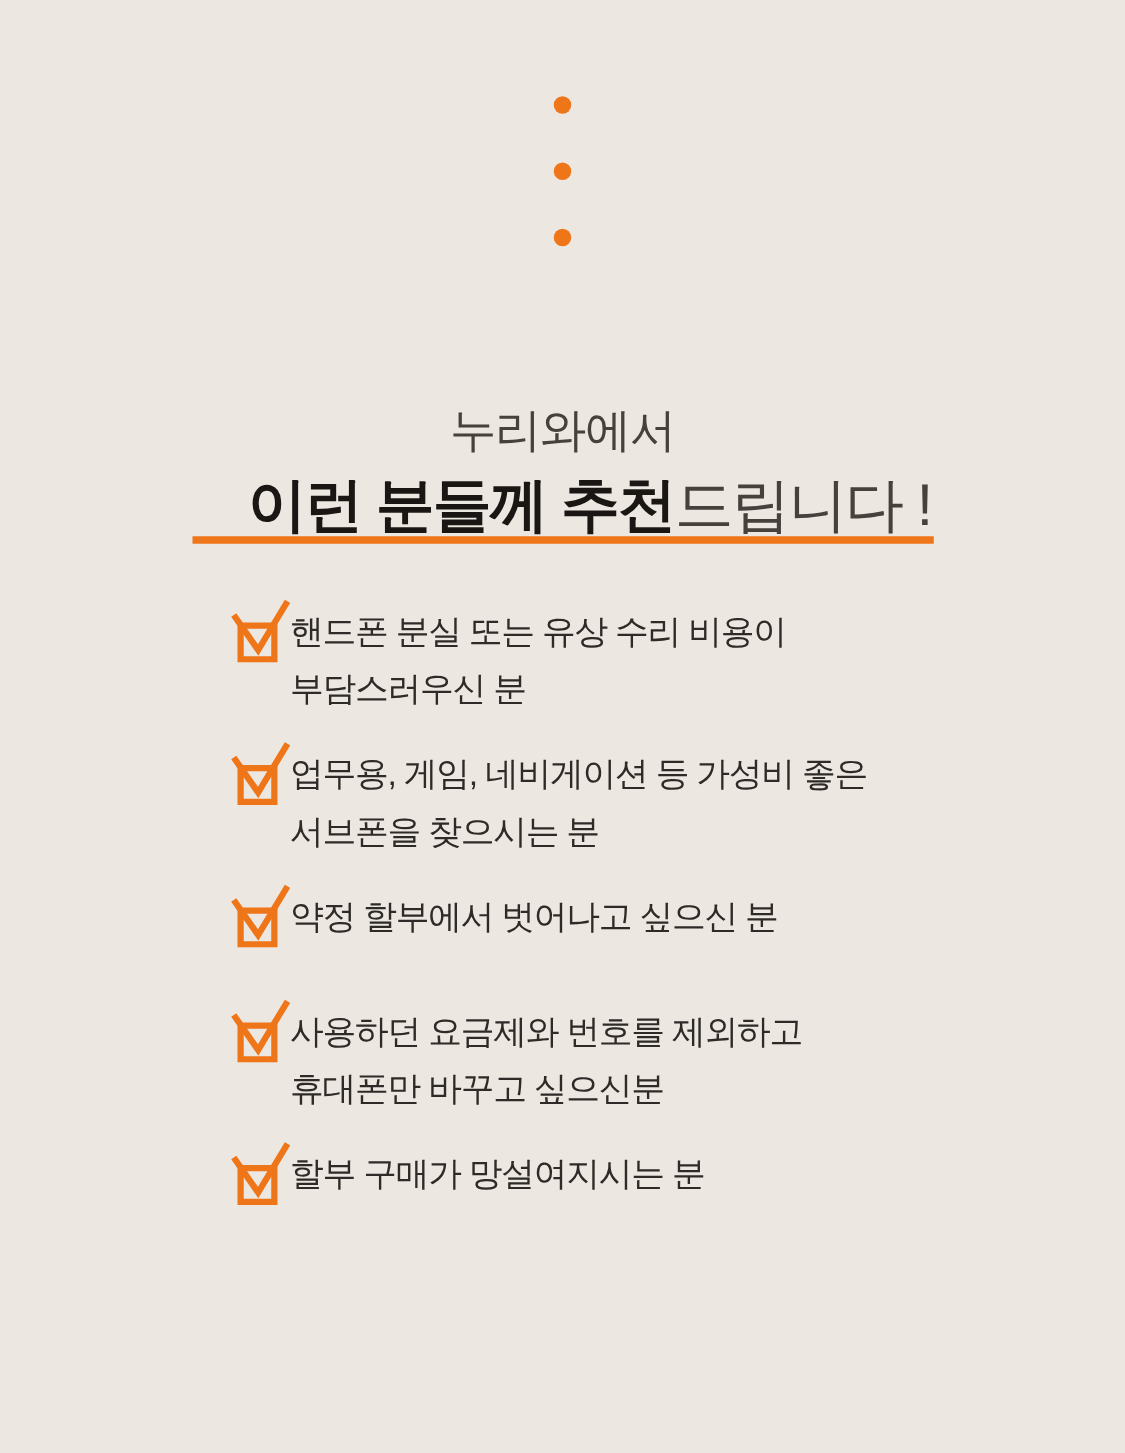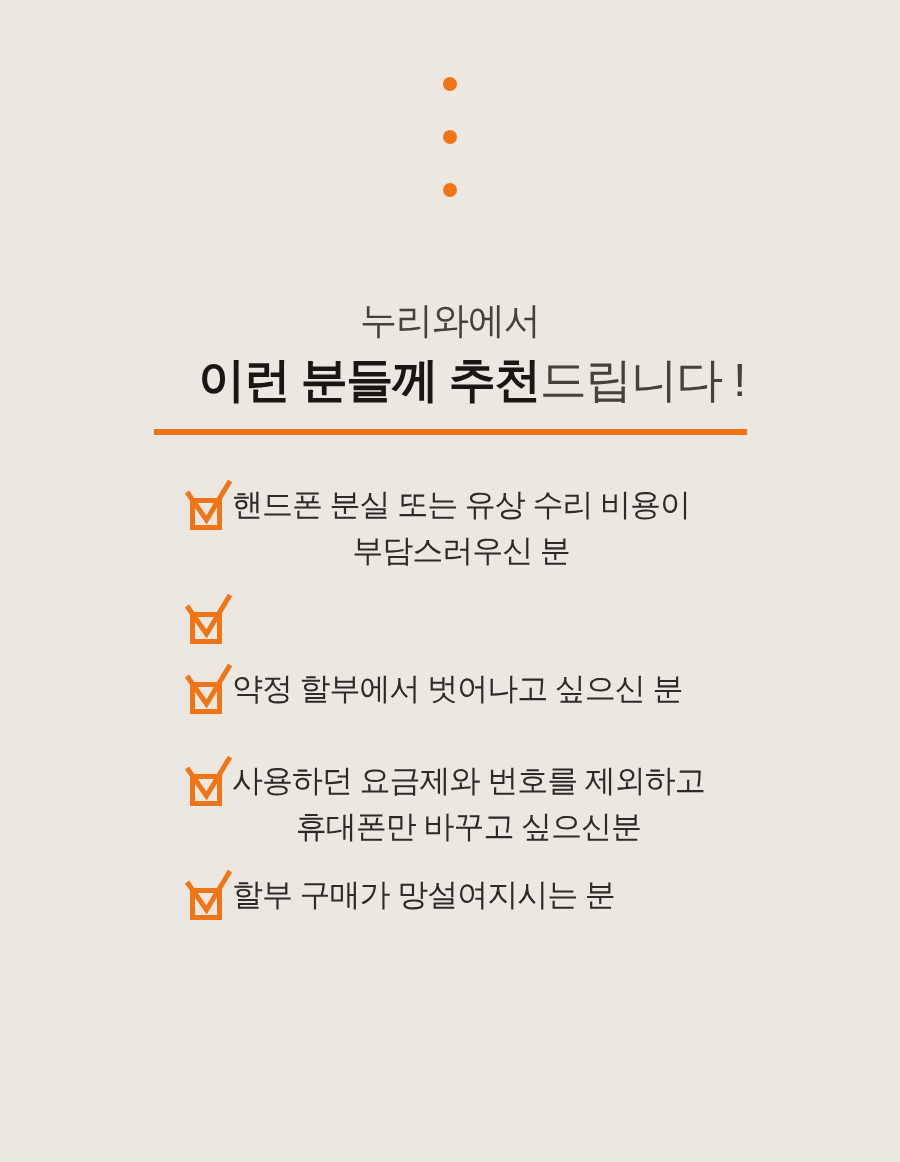--- a/index.html
+++ b/index.html
@@ -16,21 +16,21 @@
   .dots {
     position:absolute; top:77px; left:0; width:100%;
     display:flex; flex-direction:column; align-items:center; gap:39px;
   }
   .dot { width:14px; height:14px; border-radius:50%; background:var(--accent,#EF7519); }
 
   
   .header { position:absolute; top:300px; left:0; width:100%; text-align:center; }
   .subtitle {
     font-size:37px; line-height:42px; font-weight:400;
-    color:var(--muted-text,#46413D); letter-spacing:-1px;
+    color:var(--muted-text,#46413D); letter-spacing:-1px;margin-top:24px;
   }
   .title { margin-top:11px; font-size:47px; line-height:54px; letter-spacing:-1.5px;padding-left:43px; }
   .title .strong { font-weight:700; color:var(--strong-text,#191613); }
   .title .rest  { font-weight:400; color:var(--muted-text,#46413D); }
 
   
   .divider {
     position:absolute; top:429px; left:154px;
     width:593px; height:6px; background:var(--accent,#EF7519);
   }
@@ -39,22 +39,22 @@
   .checklist { position:absolute; top:482px; left:184px; width:620px; }
   .item { display:flex; align-items:flex-start; margin-bottom:22px; }
   .item:nth-of-type(3) { margin-bottom:44px; }
   .item:last-of-type { margin-bottom:0; }
   .check-icon {
     flex:0 0 48px; width:48px; height:52px; margin-top:-4px;
     color:var(--accent,#EF7519);
   }
   .check-icon svg { display:block; width:48px; height:52px; }
   .item-text {
-    font-size:31px; line-height:46px; letter-spacing:-1px;
-    color:var(--body-text,#2D2A27); white-space:pre-line;text-align:center;
+    font-size:27px; line-height:46px; letter-spacing:-1px;
+    color:var(--body-text,#2D2A27); white-space:pre-line;
   }
 </style>
 </head>
 <body>
 
 <div class="page">
 
   <div class="dots">
     <div class="dot"></div>
     <div class="dot"></div>
@@ -83,20 +83,22 @@
 부담스러우신 분</div>
     </div>
 
     <div class="item">
       <span class="check-icon">
         <svg viewBox="0 0 48 52" fill="none" xmlns="http://www.w3.org/2000/svg">
           <rect x="8.5" y="22.5" width="27" height="27" stroke="currentColor" stroke-width="5"></rect>
           <path d="M3 14 L22.5 42 L46 3" stroke="currentColor" stroke-width="5"></path>
         </svg>
       </span>
+      <div class="item-text">업무용, 게임, 네비게이션 등 가성비 좋은
+서브폰을 찾으시는 분</div>
     </div>
 
     <div class="item">
       <span class="check-icon">
         <svg viewBox="0 0 48 52" fill="none" xmlns="http://www.w3.org/2000/svg">
           <rect x="8.5" y="22.5" width="27" height="27" stroke="currentColor" stroke-width="5"></rect>
           <path d="M3 14 L22.5 42 L46 3" stroke="currentColor" stroke-width="5"></path>
         </svg>
       </span>
       <div class="item-text">약정 할부에서 벗어나고 싶으신 분</div>

